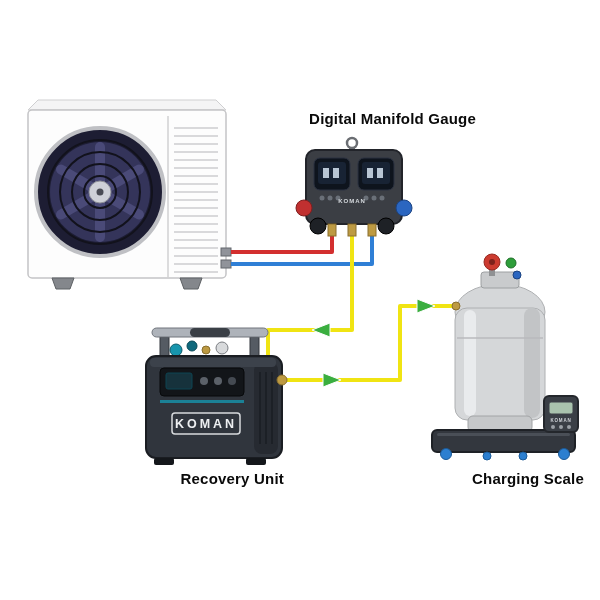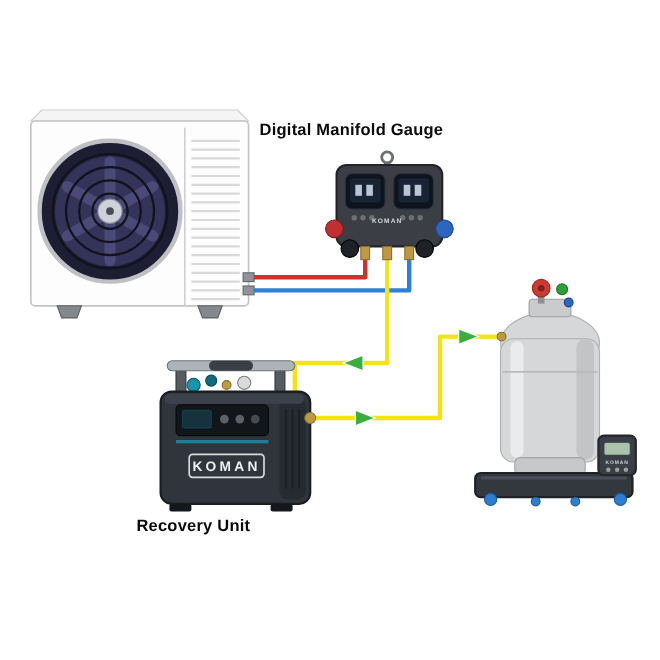--- a/index.html
+++ b/index.html
@@ -1,19 +1,19 @@
 <!DOCTYPE html>
 <html><head>
 <meta charset="utf-8">
 <style>
   html,body{margin:0;padding:0;background:#fff;}
   .stage{position:relative;width:600px;height:600px;background:#ffffff;overflow:hidden;
          font-family:"Liberation Sans",sans-serif;}
   .stage svg{position:absolute;left:0;top:0;}
-  .label{position:absolute;font-weight:700;font-size:15px;color:#0a0a0a;text-align:left;
+  .label{position:absolute;font-weight:700;font-size:15px;color:#0a0a0a;text-align:right;
          letter-spacing:.2px;}
   svg text{font-family:"Liberation Sans",sans-serif;}
 </style>
 </head>
 <body>
 
 <div class="stage">
 
   <svg width="600" height="600" viewBox="0 0 600 600">
 
@@ -157,13 +157,14 @@
       <polygon points="330,323 330,337 312,330" fill="#3aae3f"></polygon>
       <polygon points="323,373 323,387 341,380" fill="#3aae3f"></polygon>
       <polygon points="417,299 417,313 435,306" fill="#3aae3f"></polygon>
     </g>
   </svg>
 
   <div class="label" style="left:236px;top:110px;width:240px;">Digital Manifold Gauge</div>
 
   <div class="label" style="left:124px;top:470px;width:160px;">Recovery Unit</div>
 
+  <div class="label" style="left:424px;top:470px;width:160px;">Charging Scale</div>
 </div>
 
 </body></html>

